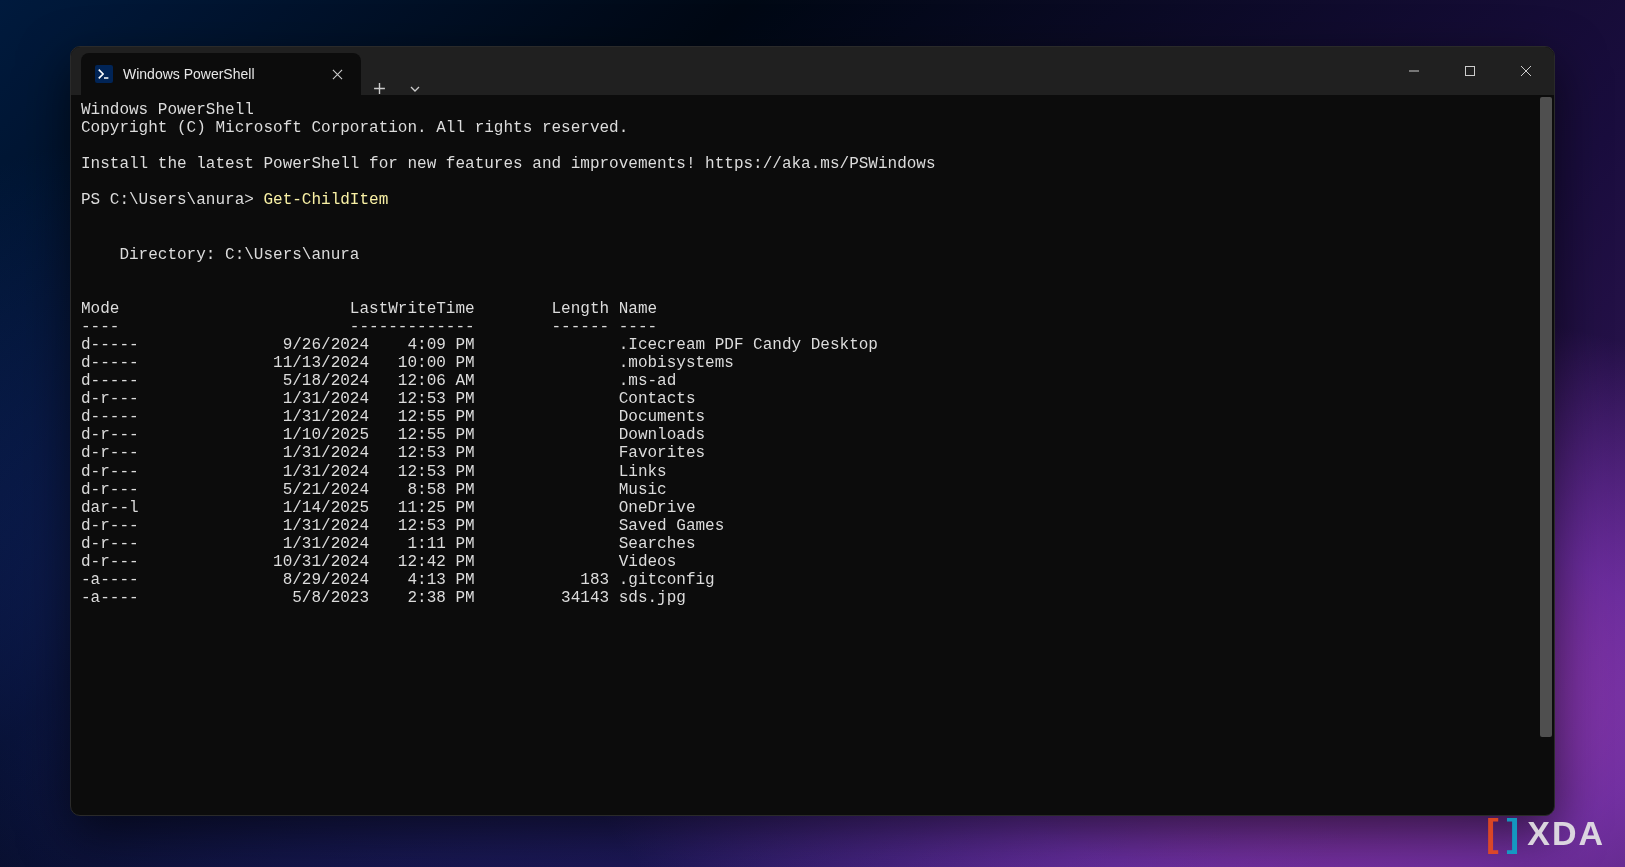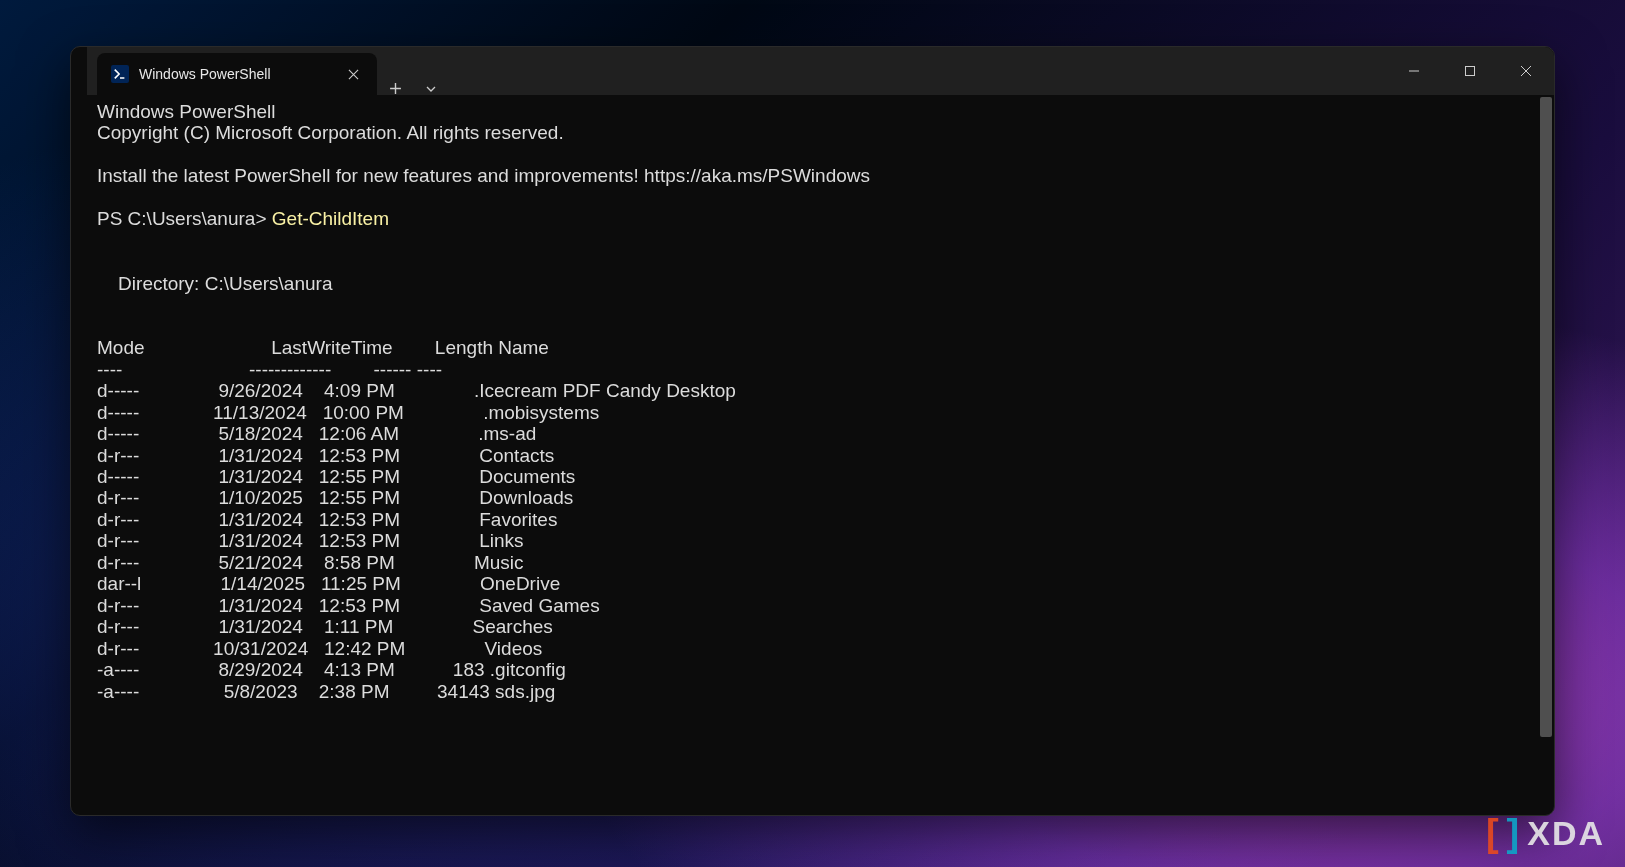--- a/index.html
+++ b/index.html
@@ -20,21 +20,20 @@
     top: 46px;
     width: 1485px;
     height: 770px;
     background: #0c0c0c;
     border-radius: 10px;
     overflow: hidden;
     box-shadow: 0 18px 50px rgba(0,0,0,0.6);
     border: 1px solid #2a2a2a;
     display: flex;
     flex-direction: column;
-    padding-left: 16px;
   }
   .title-bar {
     height: 48px;
     background: #202020;
     display: flex;
     align-items: stretch;
     position: relative;
   }
   .tab-strip { display: flex; align-items: flex-end; padding-left: 10px; }
   .tab {
@@ -74,22 +73,22 @@
   }
   .wc-btn {
     width: 56px; height: 48px;
     display: flex; align-items: center; justify-content: center;
     color: #ccc; cursor: pointer;
   }
   .wc-btn svg { width: 12px; height: 12px; }
   .terminal-body {
     flex: 1;
     padding: 6px 10px;
-    font-family: Liberation Sans, sans-serif;
-    font-size: 19px;
+    font-family: Liberation Mono, monospace;
+    font-size: 16px;
     line-height: 1.13;
     color: #dcdcdc;
     white-space: pre;
     overflow: hidden;
     position: relative;
   }
   .scrollbar {
     position: absolute;
     right: 2px; top: 2px;
     width: 12px; height: 640px;

